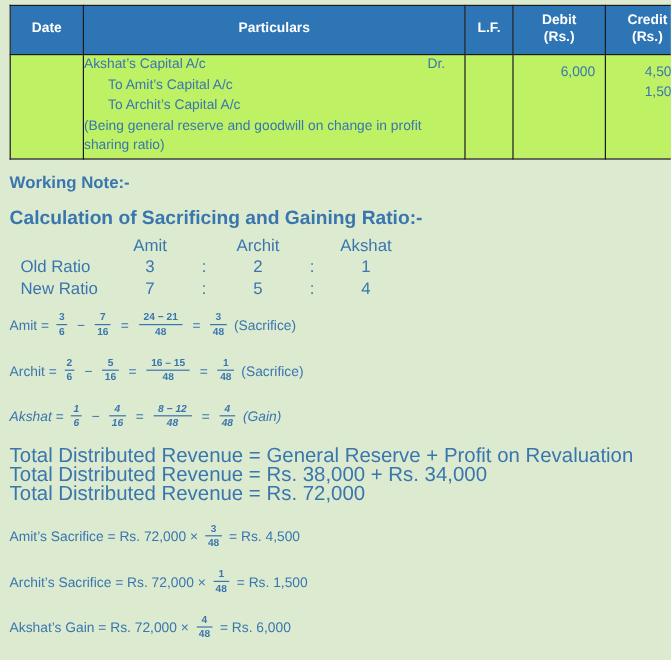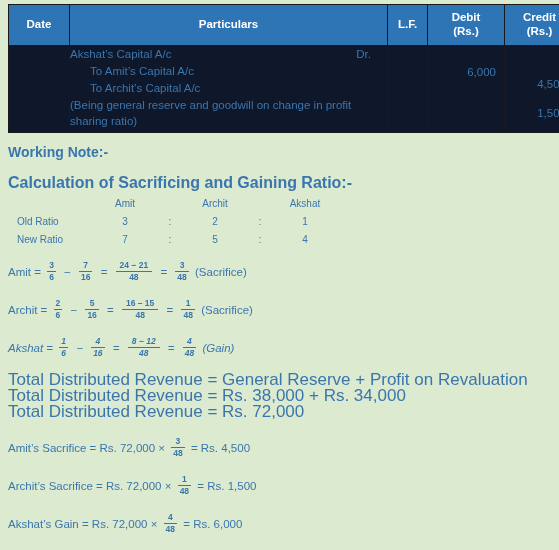--- a/index.html
+++ b/index.html
@@ -44,21 +44,21 @@
     display: block;
     font-weight: bold;
   }
   .col-date   { width: 56px; }
   .col-part   { width: 313px; }
   .col-lf     { width: 35px; }
   .col-debit  { width: 72px; }
   .col-credit { width: 65px; }
 
   .journal tbody td {
-    background: #0f172a;
+    background: #bef264;
     font-size: 11.5px;
     height: 86px;
   }
   .cell-pad { padding: 6px 7px 6px 7px; }
 
   .entry-line {
     line-height: 17px;
     white-space: nowrap;
     position: relative;
   }
@@ -69,21 +69,20 @@
   }
   .dr-mark {
     position: absolute;
     right: 16px;
     top: 0;
   }
   .amt {
     text-align: right;
     padding-right: 8px;
     line-height: 17px;
-    margin-top: 12px;
   }
   .amt.first { padding-top: 6px; }
 
   
   .notes {
     position: absolute;
     left: 8px;
     top: 144px;
     width: 545px;
     font-size: 11.5px;
@@ -96,21 +95,21 @@
   .hd2 {
     font-weight: bold;
     font-size: 16px;
     margin: 0 0 3px 0;
   }
 
   
   .ratio {
     border-collapse: collapse;
     margin: 0 0 8px 0;
-    font-size: 10px;
+    font-size: 14px;
   }
   .ratio td {
     padding: 1px 0;
     line-height: 16px;
     white-space: nowrap;
   }
   .r-label { width: 78px; padding-left: 9px !important; }
   .r-name  { width: 60px; text-align: center; }
   .r-sep   { width: 30px; text-align: center; }
 

